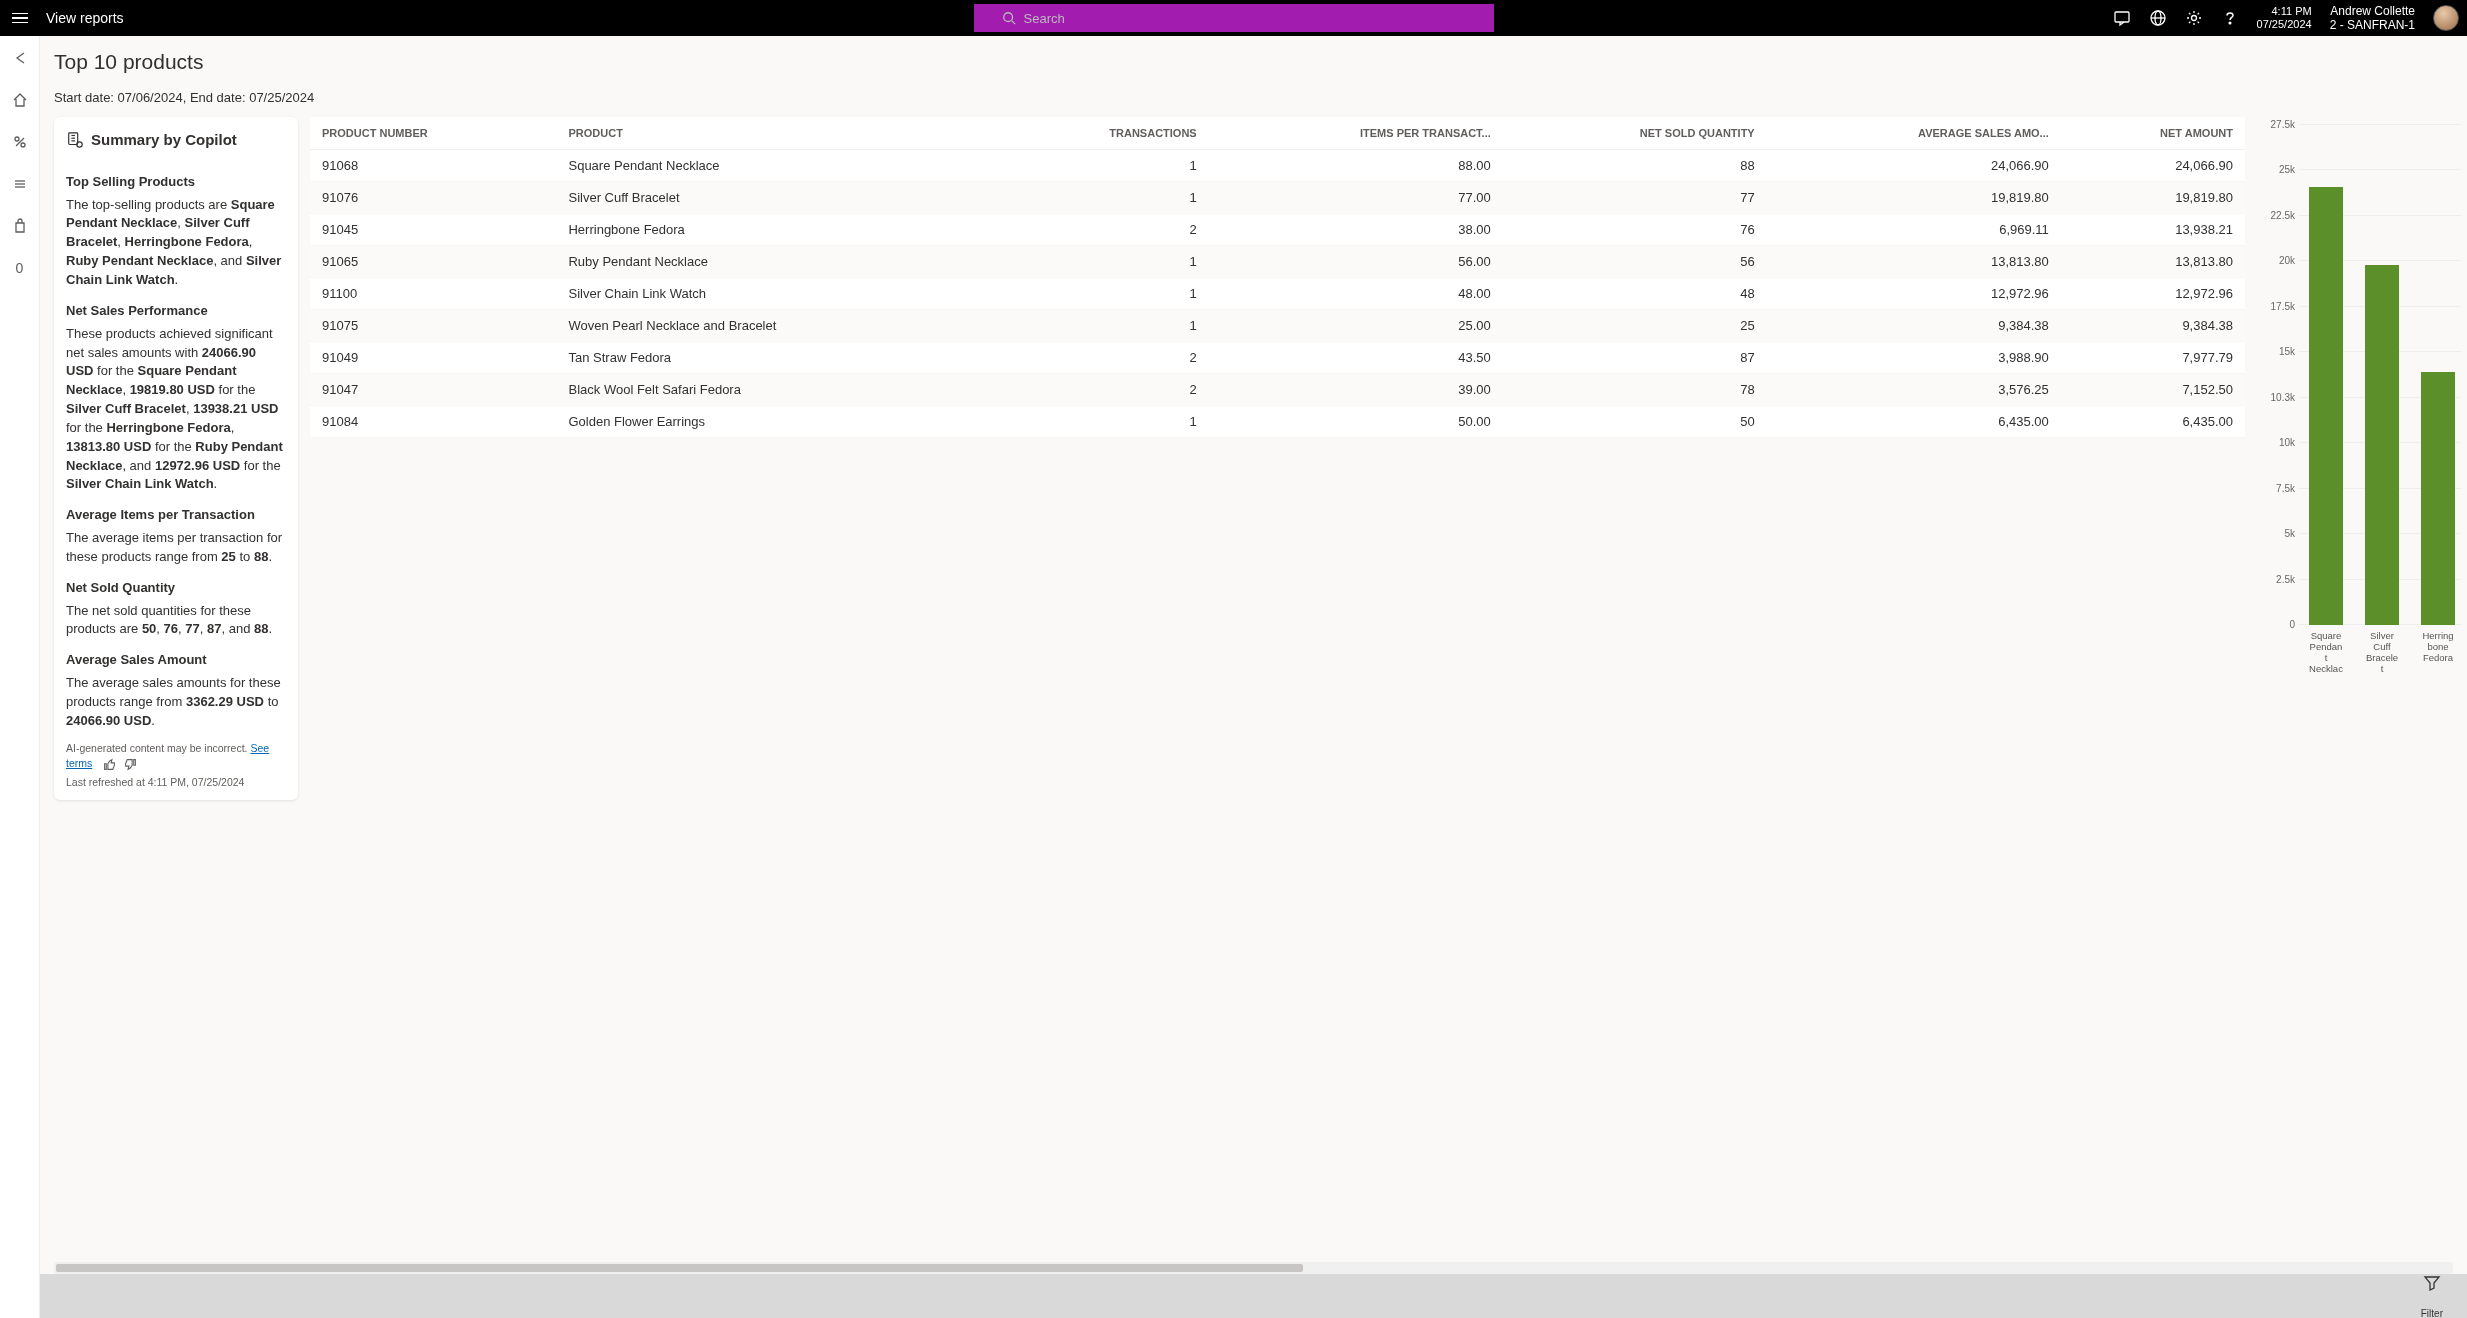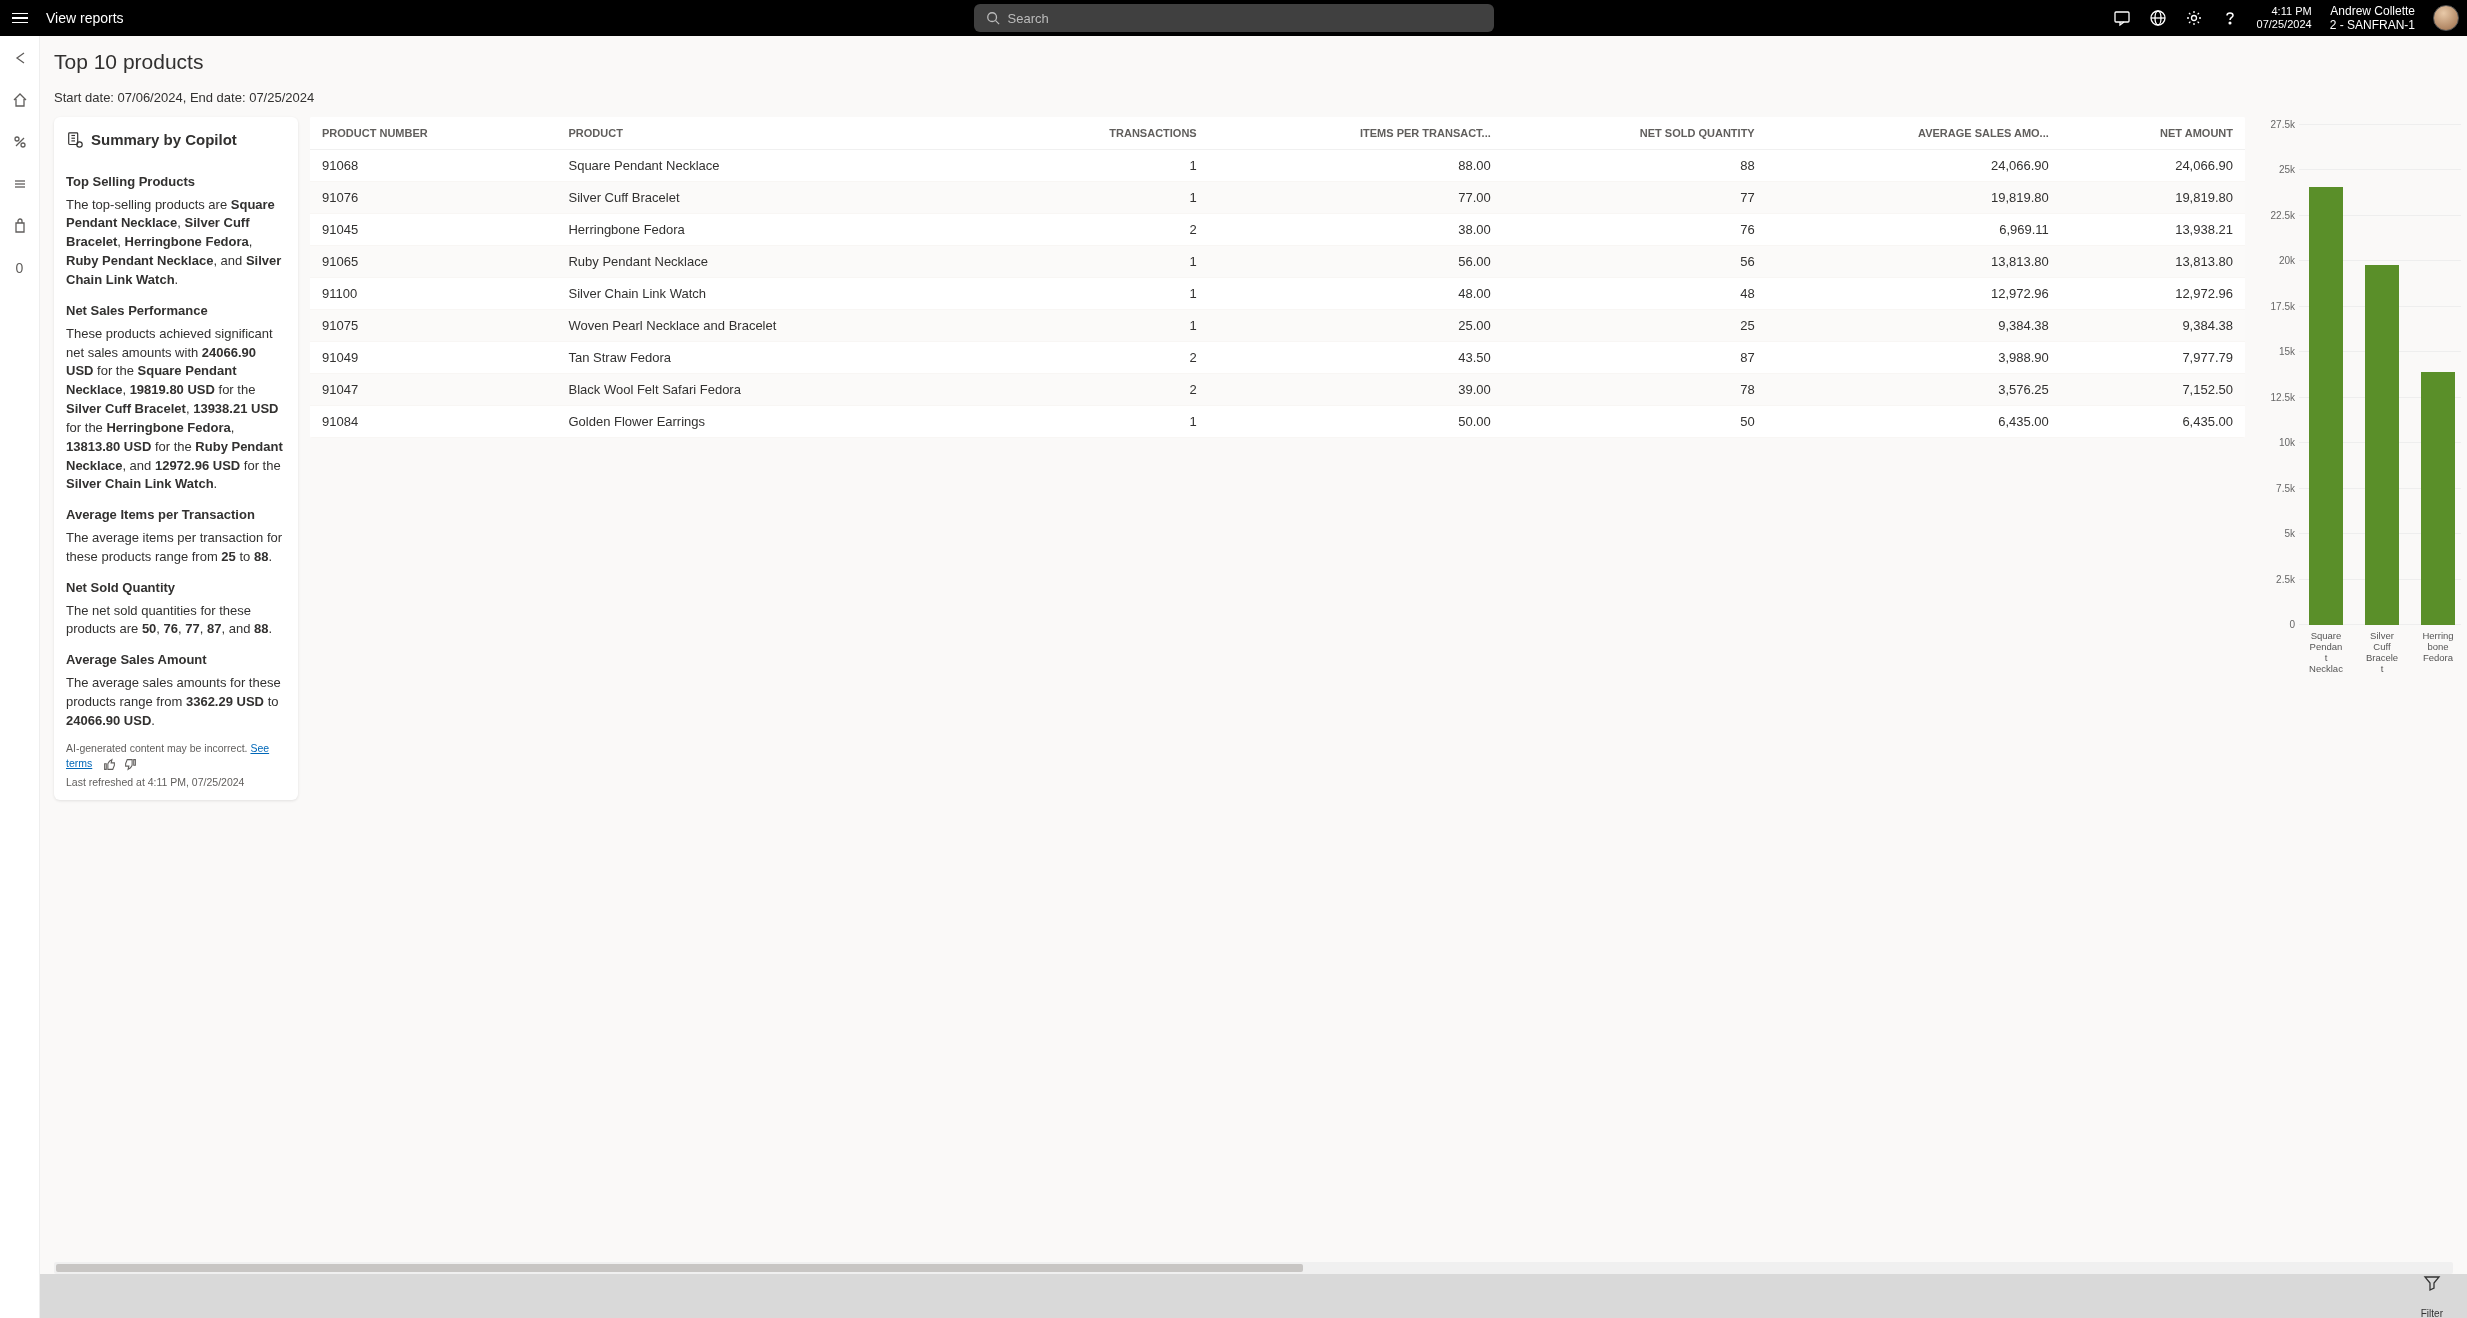--- a/index.html
+++ b/index.html
@@ -3,21 +3,21 @@
 <meta charset="utf-8">
 <style>
   * { box-sizing: border-box; margin: 0; padding: 0; }
   html, body { height: 100%; font-family: "Segoe UI", -apple-system, sans-serif; font-size: 13px; color: #323130; background: #f8f8f8; overflow: hidden; }
 
   
   .topbar { height: 36px; background: #000; color: #fff; display: flex; align-items: center; padding: 0 8px; position: relative; }
   .topbar .hamburger { width: 24px; height: 24px; display: flex; flex-direction: column; justify-content: center; gap: 3px; cursor: pointer; }
   .topbar .hamburger span { height: 1.5px; background: #fff; width: 16px; margin: 0 auto; }
   .topbar .title { margin-left: 14px; font-size: 14px; }
-  .topbar .search-box { position: absolute; left: 50%; transform: translateX(-50%); width: 520px; height: 28px; background: #404040; border-radius: 6px; display: flex; align-items: center; padding: 0 12px; color: #bbb; }
+  .topbar .search-box { position: absolute; left: 50%; transform: translateX(-50%); width: 520px; height: 28px; background: #a21caf; border-radius: 0; display: flex; align-items: center; padding: 0 28px; color: #bbb; }
   .topbar .search-box svg { width: 14px; height: 14px; margin-right: 8px; fill: none; stroke: #bbb; stroke-width: 1.5; }
   .topbar .right { margin-left: auto; display: flex; align-items: center; gap: 18px; }
   .topbar .right .icon { width: 18px; height: 18px; display: flex; align-items: center; justify-content: center; cursor: pointer; }
   .topbar .right .clock { text-align: right; font-size: 11px; line-height: 1.2; }
   .topbar .right .clock .time { font-size: 11px; }
   .topbar .right .user { text-align: right; font-size: 12px; line-height: 1.2; }
   .topbar .right .avatar { width: 26px; height: 26px; border-radius: 50%; background: radial-gradient(circle at 40% 30%, #e8c9a8, #9a6b48); border: 1px solid #555; }
 
   
   .leftrail { position: absolute; top: 36px; left: 0; bottom: 0; width: 40px; background: #fff; display: flex; flex-direction: column; align-items: center; padding-top: 12px; gap: 22px; border-right: 1px solid #eee; }
@@ -330,21 +330,21 @@
           <div class="chart-grid" style="bottom: 18.1818%;">
             <span>5k</span>
           </div>
           <div class="chart-grid" style="bottom: 27.2727%;">
             <span>7.5k</span>
           </div>
           <div class="chart-grid" style="bottom: 36.3636%;">
             <span>10k</span>
           </div>
           <div class="chart-grid" style="bottom: 45.4545%;">
-            <span>12.5k</span>
+            <span>10.3k</span>
           </div>
           <div class="chart-grid" style="bottom: 54.5455%;">
             <span>15k</span>
           </div>
           <div class="chart-grid" style="bottom: 63.6364%;">
             <span>17.5k</span>
           </div>
           <div class="chart-grid" style="bottom: 72.7273%;">
             <span>20k</span>
           </div>

